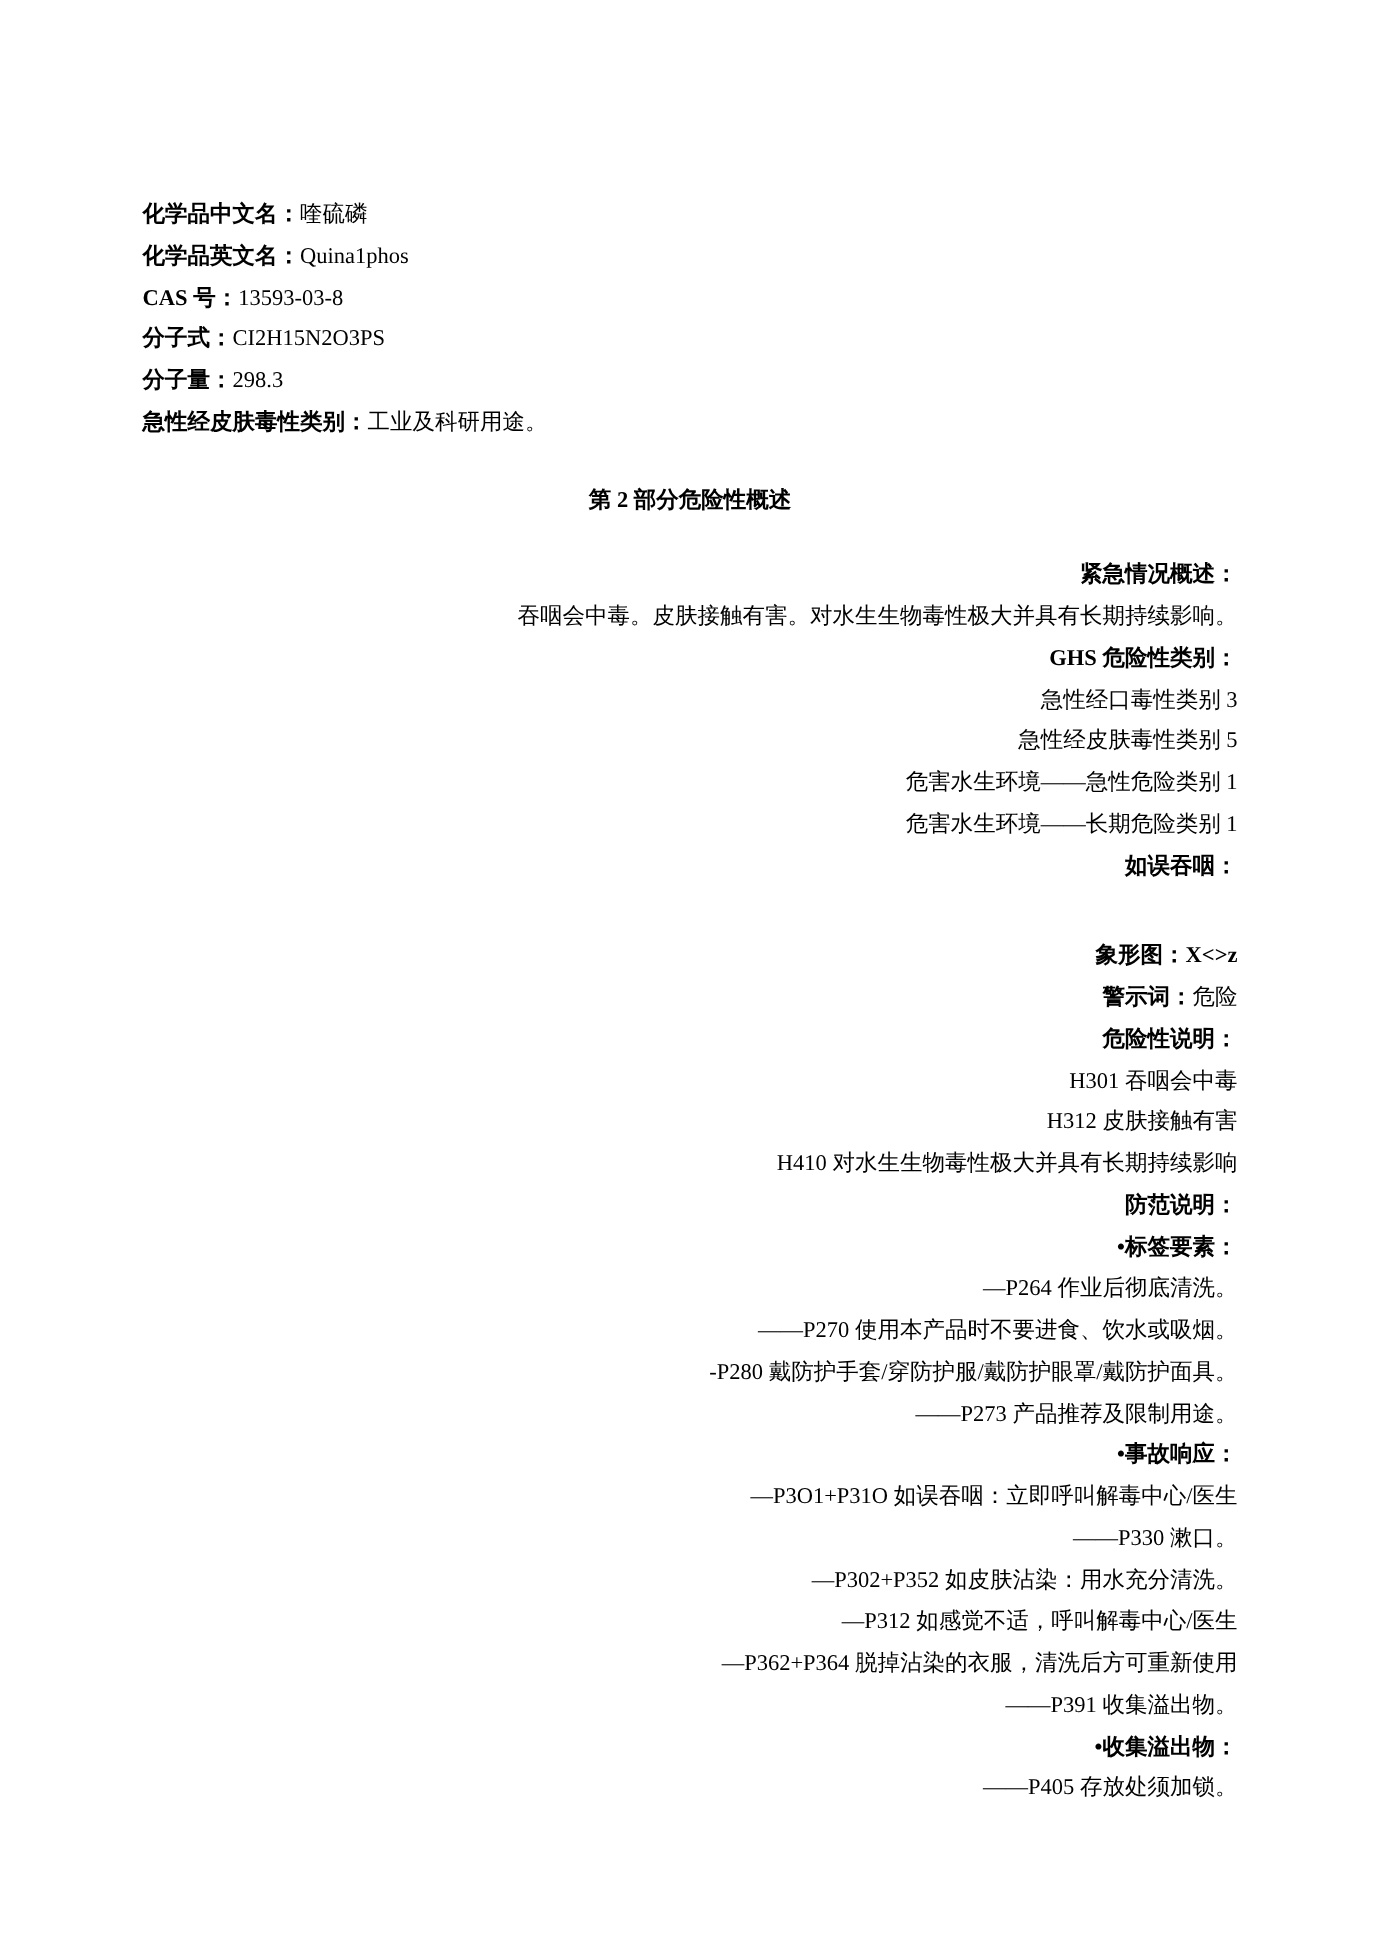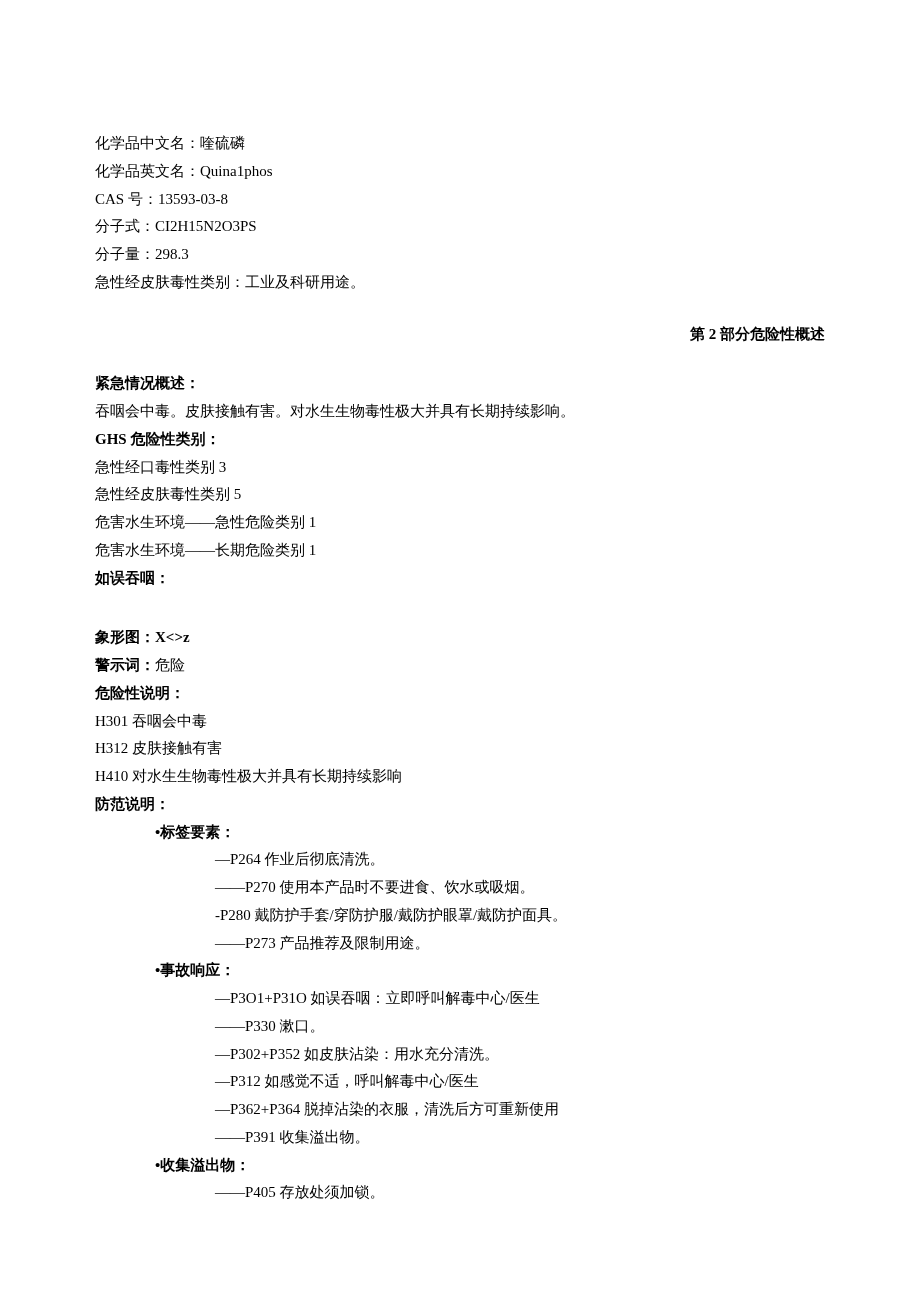--- a/index.html
+++ b/index.html
@@ -9,27 +9,27 @@
     color: #000;
     background: #fff;
     margin: 0;
     padding: 130px 95px 60px 95px;
     width: 920px;
     box-sizing: border-box;
   }
   .bold { font-weight: bold; }
   .section-title {
     font-weight: bold;
-    text-align: right;
+    text-align: center;
     margin: 24px 0 22px 0;
     font-family: Liberation Serif, serif;
   }
   .field-line { margin: 0; }
-  .field-label { font-weight: normal; }
-  .block { margin: 0; }
+  .field-label { font-weight: bold; }
+  .block { margin: 0; text-align: right; }
   .indent1 { padding-left: 60px; }
   .indent2 { padding-left: 120px; }
   .gap-above { margin-top: 32px; }
 </style>
 </head>
 <body>
 
 <p class="field-line"><span class="field-label">化学品中文名：</span><span>喹硫磷</span></p>
 <p class="field-line"><span class="field-label">化学品英文名：</span><span>Quina1phos</span></p>
 <p class="field-line"><span class="field-label">CAS 号：</span><span>13593-03-8</span></p>

